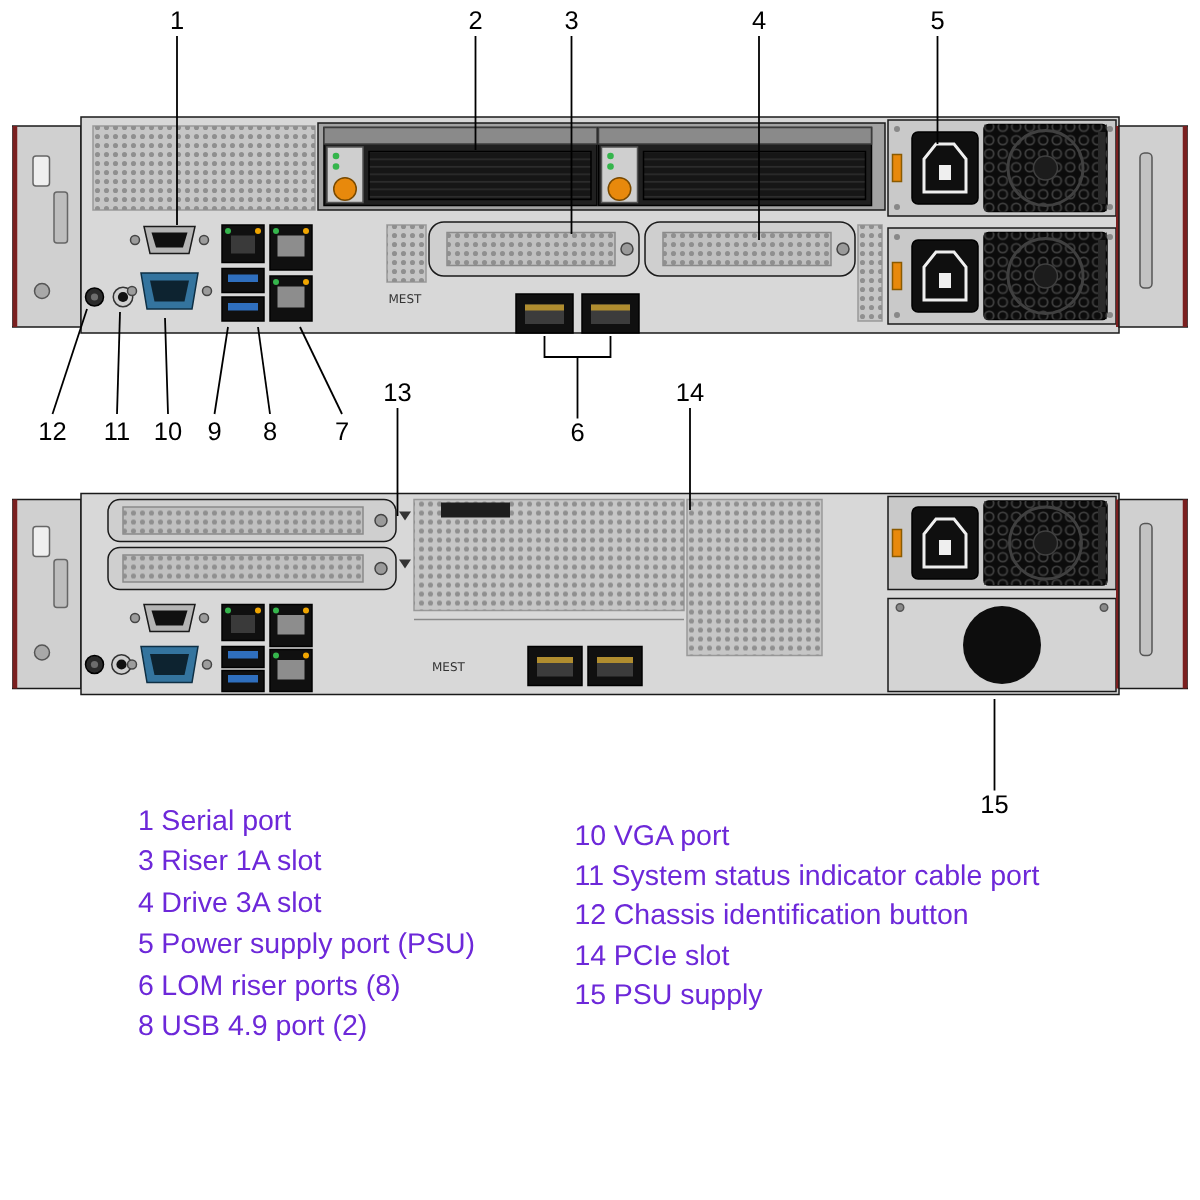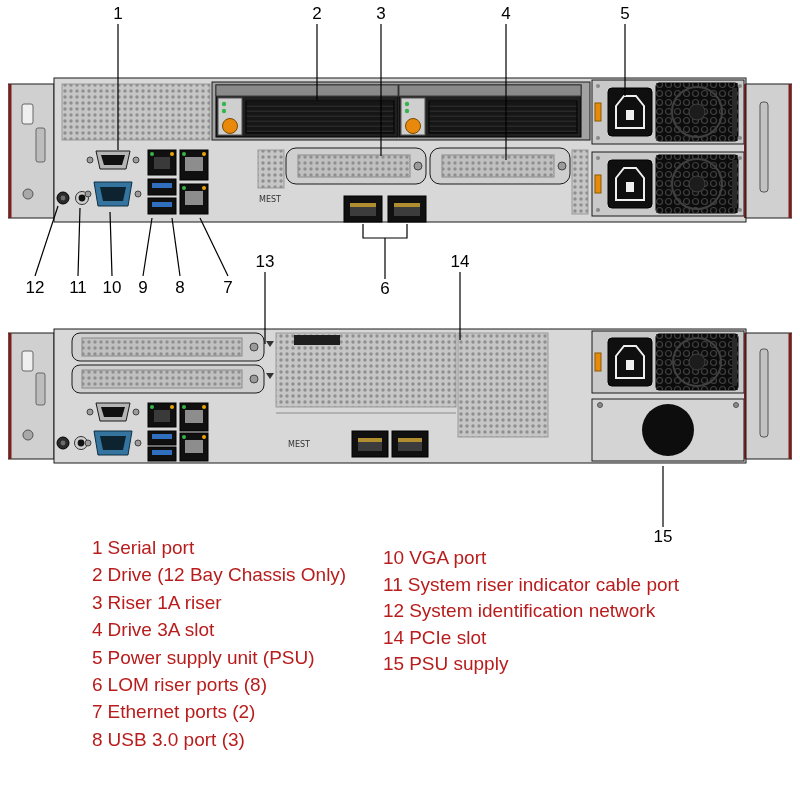--- a/index.html
+++ b/index.html
@@ -2,21 +2,21 @@
 <html><head>
 <meta charset="utf-8">
 <style>
   *{margin:0;padding:0;box-sizing:border-box}
   html,body{width:800px;height:800px}
   body{background:#fff;font-family:"Liberation Sans",sans-serif;position:relative;overflow:hidden}
   .stage{position:absolute;left:0;top:0;width:800px;height:800px;background:#fff}
   .chassis{position:absolute}
   .lines{position:absolute;left:0;top:0;pointer-events:none}
   .callout{position:absolute;transform:translate(-50%,-50%);font-size:17px;color:#000}
-  .legend-col{position:absolute;font-size:19px;color:#b91c1c;line-height:normal}
+  .legend-col{position:absolute;font-size:19px;color:#6d28d9;line-height:normal}
   .lg-row{white-space:nowrap}
   .col-left .lg-row{height:27.4px}
   .col-right .lg-row{height:26.6px}
   .lg-num{margin-right:5px}
 </style>
 </head>
 <body>
 
 <div class="stage">
 
@@ -322,30 +322,28 @@
   <div class="callout" style="left:143px;top:288px">9</div>
   <div class="callout" style="left:180px;top:288px">8</div>
   <div class="callout" style="left:228px;top:288px">7</div>
   <div class="callout" style="left:265px;top:262px">13</div>
   <div class="callout" style="left:385px;top:289px">6</div>
   <div class="callout" style="left:460px;top:262px">14</div>
   <div class="callout" style="left:663px;top:537px">15</div>
 
   <div class="legend-col col-left" style="left:92px;top:537px">
     <div class="lg-row"><span class="lg-num">1</span><span>Serial port</span></div>
-    <div class="lg-row"><span class="lg-num">2</span><span>Drive (12 Bay Chassis Only)</span></div>
-    <div class="lg-row"><span class="lg-num">3</span><span>Riser 1A riser</span></div>
+    <div class="lg-row"><span class="lg-num">3</span><span>Riser 1A slot</span></div>
     <div class="lg-row"><span class="lg-num">4</span><span>Drive 3A slot</span></div>
-    <div class="lg-row"><span class="lg-num">5</span><span>Power supply unit (PSU)</span></div>
+    <div class="lg-row"><span class="lg-num">5</span><span>Power supply port (PSU)</span></div>
     <div class="lg-row"><span class="lg-num">6</span><span>LOM riser ports (8)</span></div>
-    <div class="lg-row"><span class="lg-num">7</span><span>Ethernet ports (2)</span></div>
-    <div class="lg-row"><span class="lg-num">8</span><span>USB 3.0 port (3)</span></div>
+    <div class="lg-row"><span class="lg-num">8</span><span>USB 4.9 port (2)</span></div>
   </div>
 
   <div class="legend-col col-right" style="left:383px;top:547px">
     <div class="lg-row"><span class="lg-num">10</span><span>VGA port</span></div>
-    <div class="lg-row"><span class="lg-num">11</span><span>System riser indicator cable port</span></div>
-    <div class="lg-row"><span class="lg-num">12</span><span>System identification network</span></div>
+    <div class="lg-row"><span class="lg-num">11</span><span>System status indicator cable port</span></div>
+    <div class="lg-row"><span class="lg-num">12</span><span>Chassis identification button</span></div>
     <div class="lg-row"><span class="lg-num">14</span><span>PCIe slot</span></div>
     <div class="lg-row"><span class="lg-num">15</span><span>PSU supply</span></div>
   </div>
 
 </div>
 
 </body></html>

